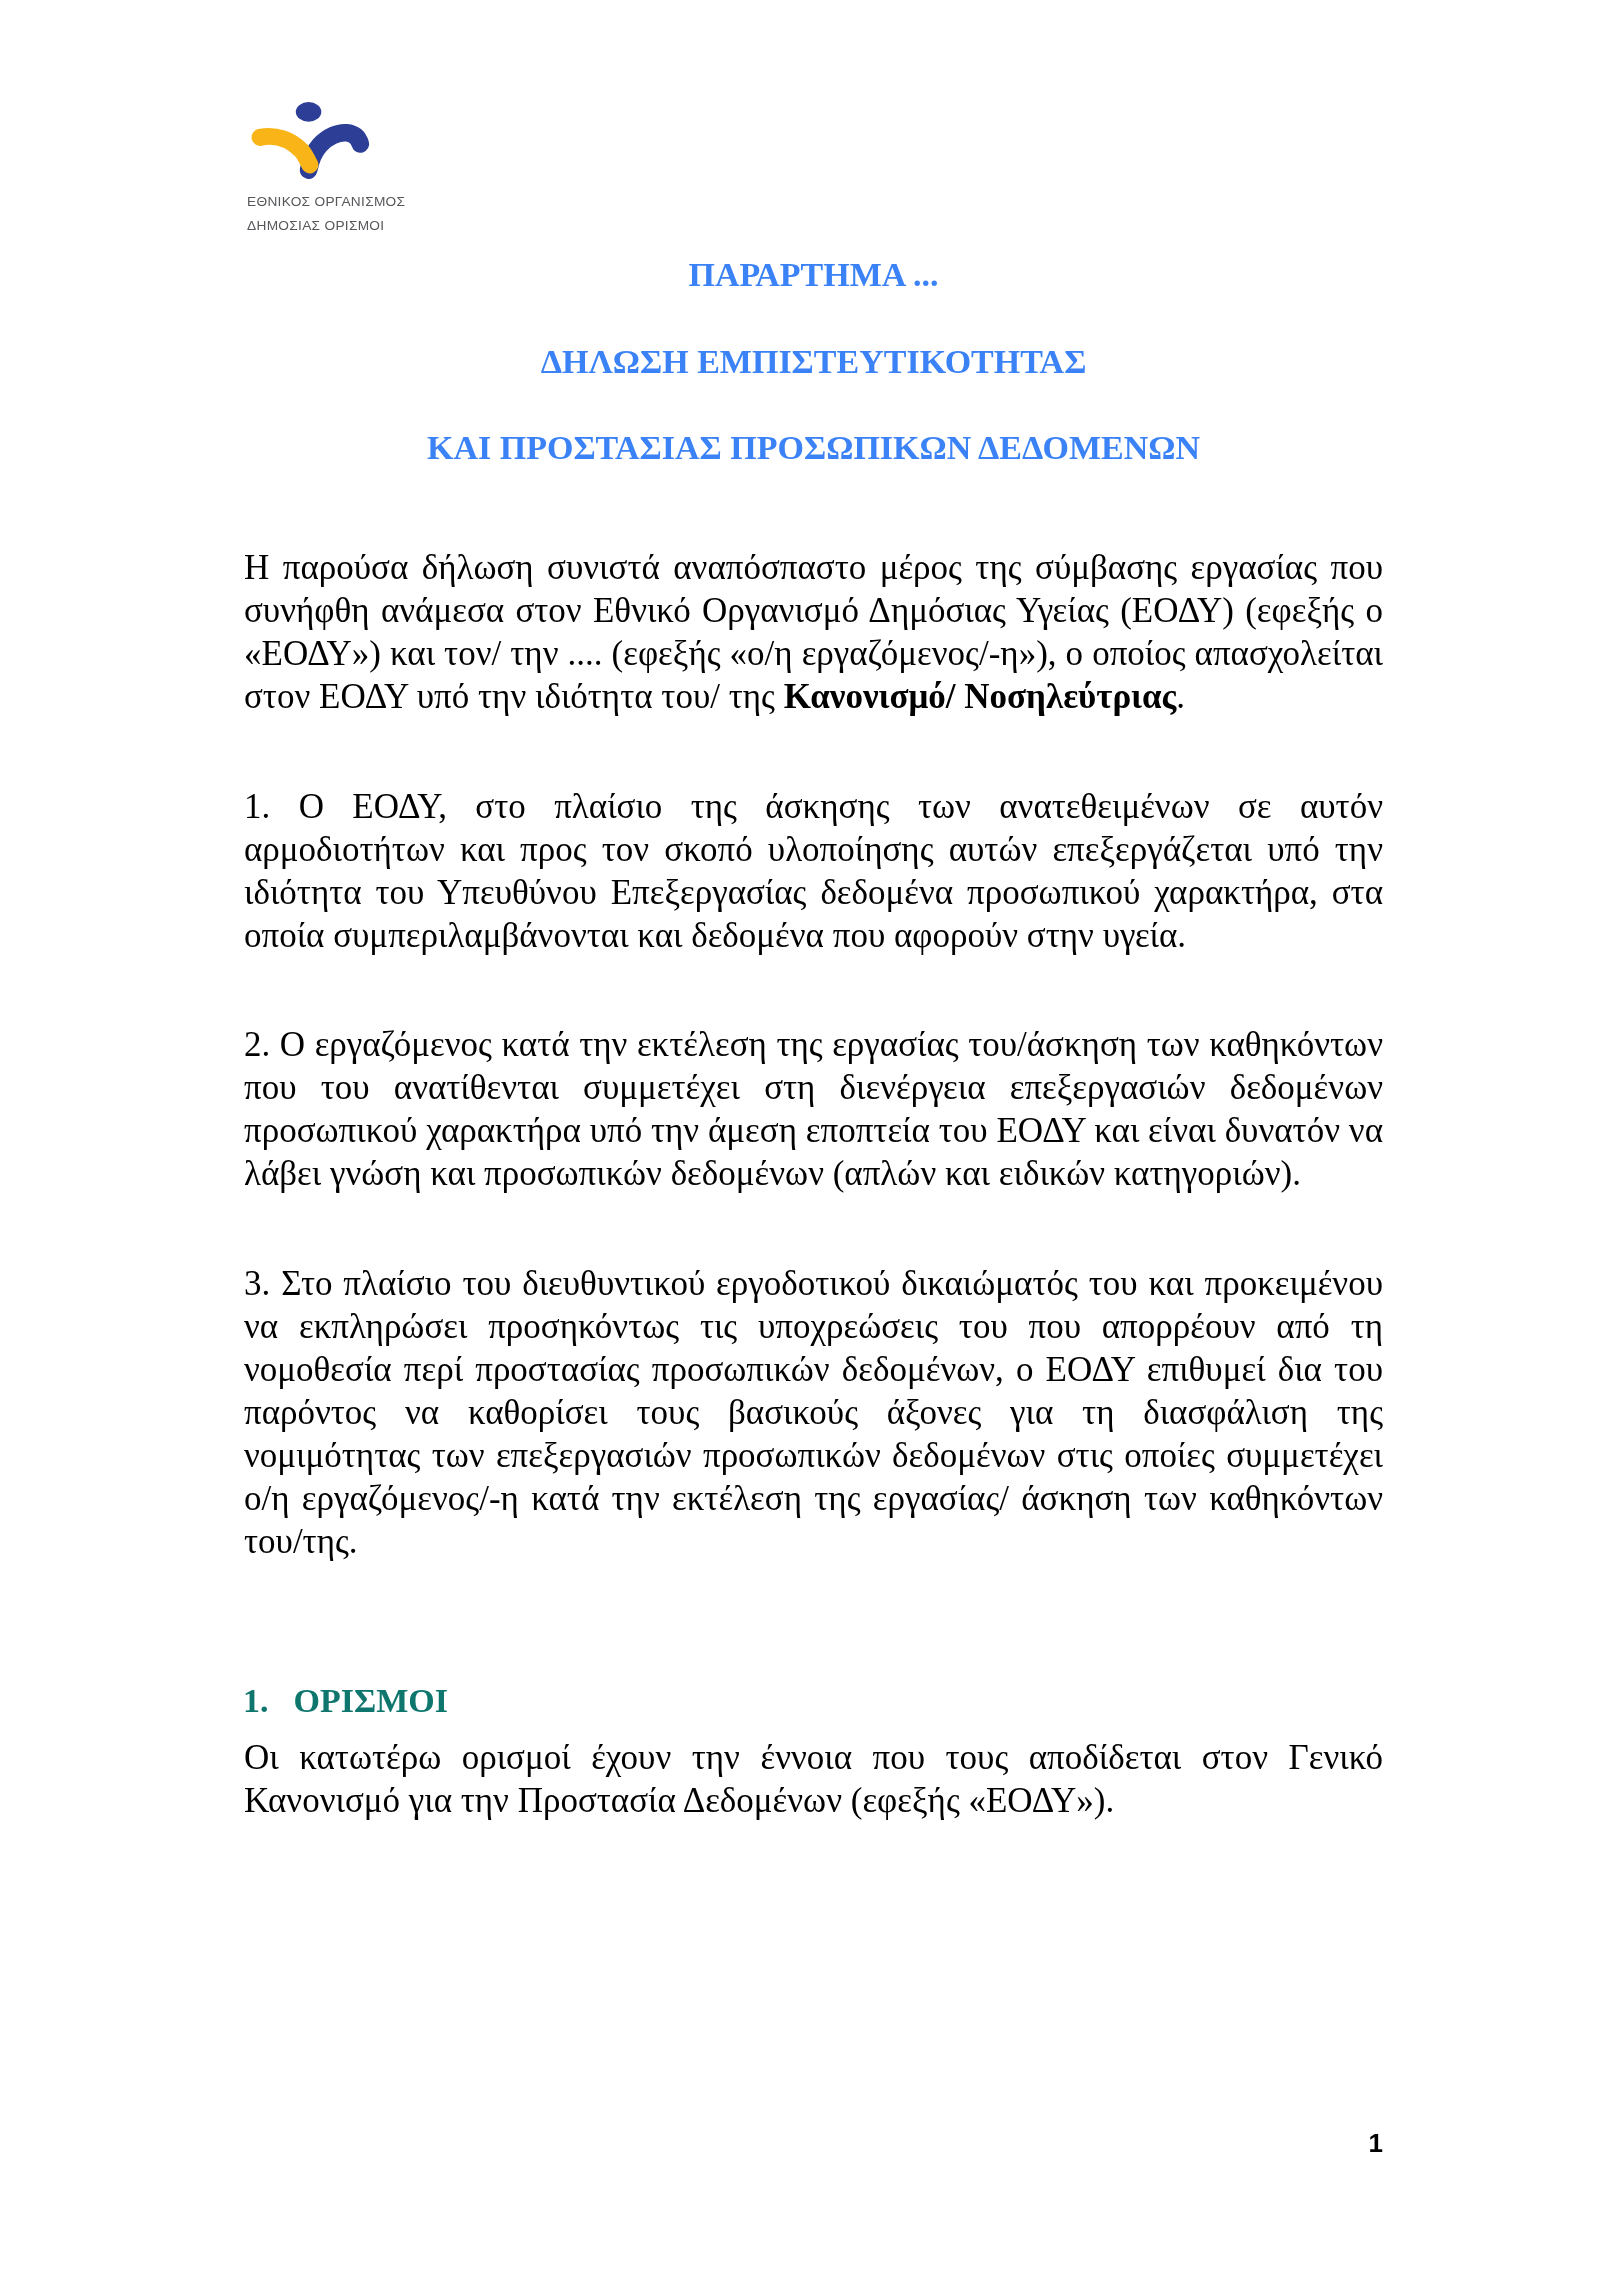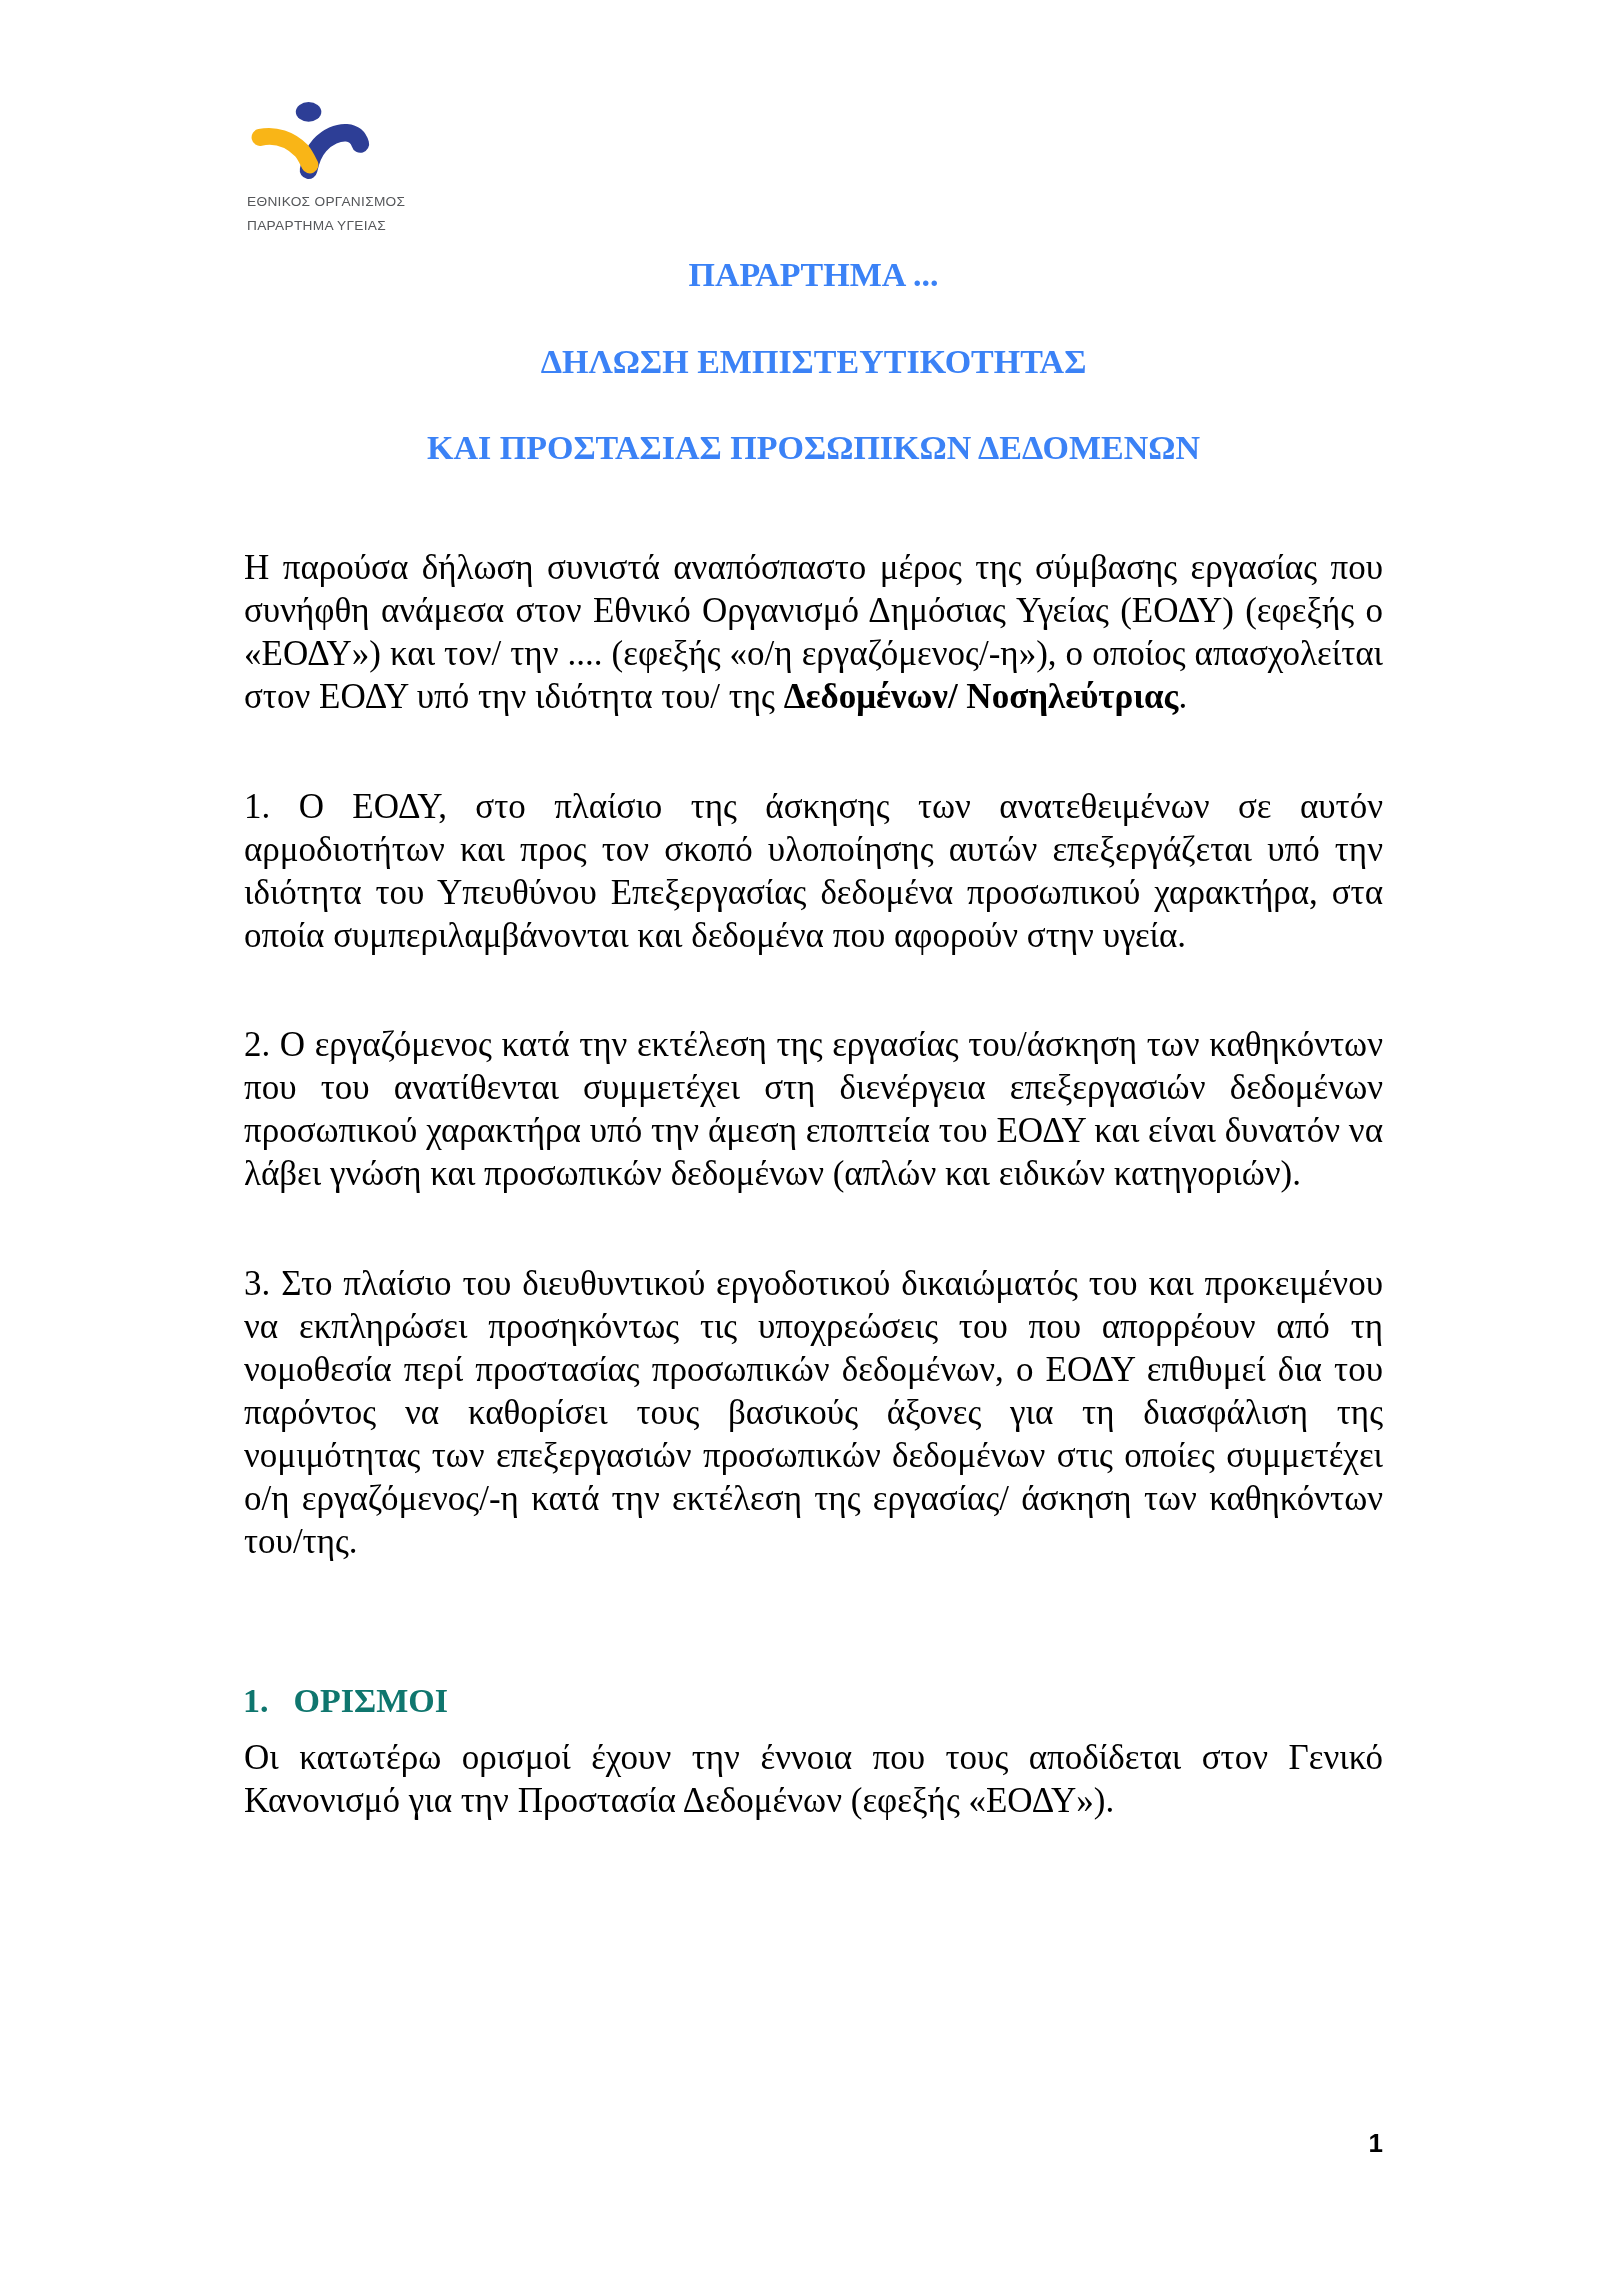--- a/index.html
+++ b/index.html
@@ -99,28 +99,28 @@
       <svg width="131" height="92" viewBox="0 0 200 140" xmlns="http://www.w3.org/2000/svg" aria-hidden="true">
 
         <path d="M94,116 C97,101 101,89 111,78 C123,65 139,58 152,59 C163,60 170,66 173,76" fill="none" stroke="#2d3e96" stroke-width="27" stroke-linecap="round"></path>
 
         <path d="M20,66 C43,61 66,69 83,86 C89,93 93,102 96,108" fill="none" stroke="#f9b517" stroke-width="26" stroke-linecap="round"></path>
 
         <ellipse cx="94" cy="27" rx="19.5" ry="15" fill="#2d3e96"></ellipse>
       </svg>
     </div>
     <div class="logo-text">ΕΘΝΙΚΟΣ ΟΡΓΑΝΙΣΜΟΣ</div>
-    <div class="logo-text">ΠΑΡΑΡΤΗΜΑ ΥΓΕΙΑΣ</div>
+    <div class="logo-text">ΔΗΜΟΣΙΑΣ ΟΡΙΣΜΟΙ</div>
   </div>
 
   <div class="doc-title t1">ΠΑΡΑΡΤΗΜΑ ...</div>
   <div class="doc-title t3">ΚΑΙ ΠΡΟΣΤΑΣΙΑΣ ΠΡΟΣΩΠΙΚΩΝ ΔΕΔΟΜΕΝΩΝ</div>
   <div class="doc-title t2">ΔΗΛΩΣΗ ΕΜΠΙΣΤΕΥΤΙΚΟΤΗΤΑΣ</div>
 
-  <div class="para intro"><span>Η παρούσα δήλωση συνιστά αναπόσπαστο μέρος της σύμβασης εργασίας που συνήφθη ανάμεσα στον Εθνικό Οργανισμό Δημόσιας Υγείας (ΕΟΔΥ) (εφεξής ο «ΕΟΔΥ») και τον/ την .... (εφεξής «ο/η εργαζόμενος/-η»), ο οποίος απασχολείται στον ΕΟΔΥ υπό την ιδιότητα του/ της </span><span class="bold-run">Δεδομένων/ Νοσηλεύτριας</span><span>.</span></div>
+  <div class="para intro"><span>Η παρούσα δήλωση συνιστά αναπόσπαστο μέρος της σύμβασης εργασίας που συνήφθη ανάμεσα στον Εθνικό Οργανισμό Δημόσιας Υγείας (ΕΟΔΥ) (εφεξής ο «ΕΟΔΥ») και τον/ την .... (εφεξής «ο/η εργαζόμενος/-η»), ο οποίος απασχολείται στον ΕΟΔΥ υπό την ιδιότητα του/ της </span><span class="bold-run">Κανονισμό/ Νοσηλεύτριας</span><span>.</span></div>
 
   <div class="para p1">1. Ο ΕΟΔΥ, στο πλαίσιο της άσκησης των ανατεθειμένων σε αυτόν αρμοδιοτήτων και προς τον σκοπό υλοποίησης αυτών επεξεργάζεται υπό την ιδιότητα του Υπευθύνου Επεξεργασίας δεδομένα προσωπικού χαρακτήρα, στα οποία συμπεριλαμβάνονται και δεδομένα που αφορούν στην υγεία.</div>
   <div class="para p2">2. Ο εργαζόμενος κατά την εκτέλεση της εργασίας του/άσκηση των καθηκόντων που του ανατίθενται συμμετέχει στη διενέργεια επεξεργασιών δεδομένων προσωπικού χαρακτήρα υπό την άμεση εποπτεία του ΕΟΔΥ και είναι δυνατόν να λάβει γνώση και προσωπικών δεδομένων (απλών και ειδικών κατηγοριών).</div>
   <div class="para p3">3. Στο πλαίσιο του διευθυντικού εργοδοτικού δικαιώματός του και προκειμένου να εκπληρώσει προσηκόντως τις υποχρεώσεις του που απορρέουν από τη νομοθεσία περί προστασίας προσωπικών δεδομένων, ο ΕΟΔΥ επιθυμεί δια του παρόντος να καθορίσει τους βασικούς άξονες για τη διασφάλιση της νομιμότητας των επεξεργασιών προσωπικών δεδομένων στις οποίες συμμετέχει ο/η εργαζόμενος/-η κατά την εκτέλεση της εργασίας/ άσκηση των καθηκόντων του/της.</div>
 
   <div class="section-heading">
     <span class="num">1.</span><span>ΟΡΙΣΜΟΙ</span>
   </div>
 
   <div class="para defs">Οι κατωτέρω ορισμοί έχουν την έννοια που τους αποδίδεται στον Γενικό Κανονισμό για την Προστασία Δεδομένων (εφεξής «ΕΟΔΥ»).</div>

